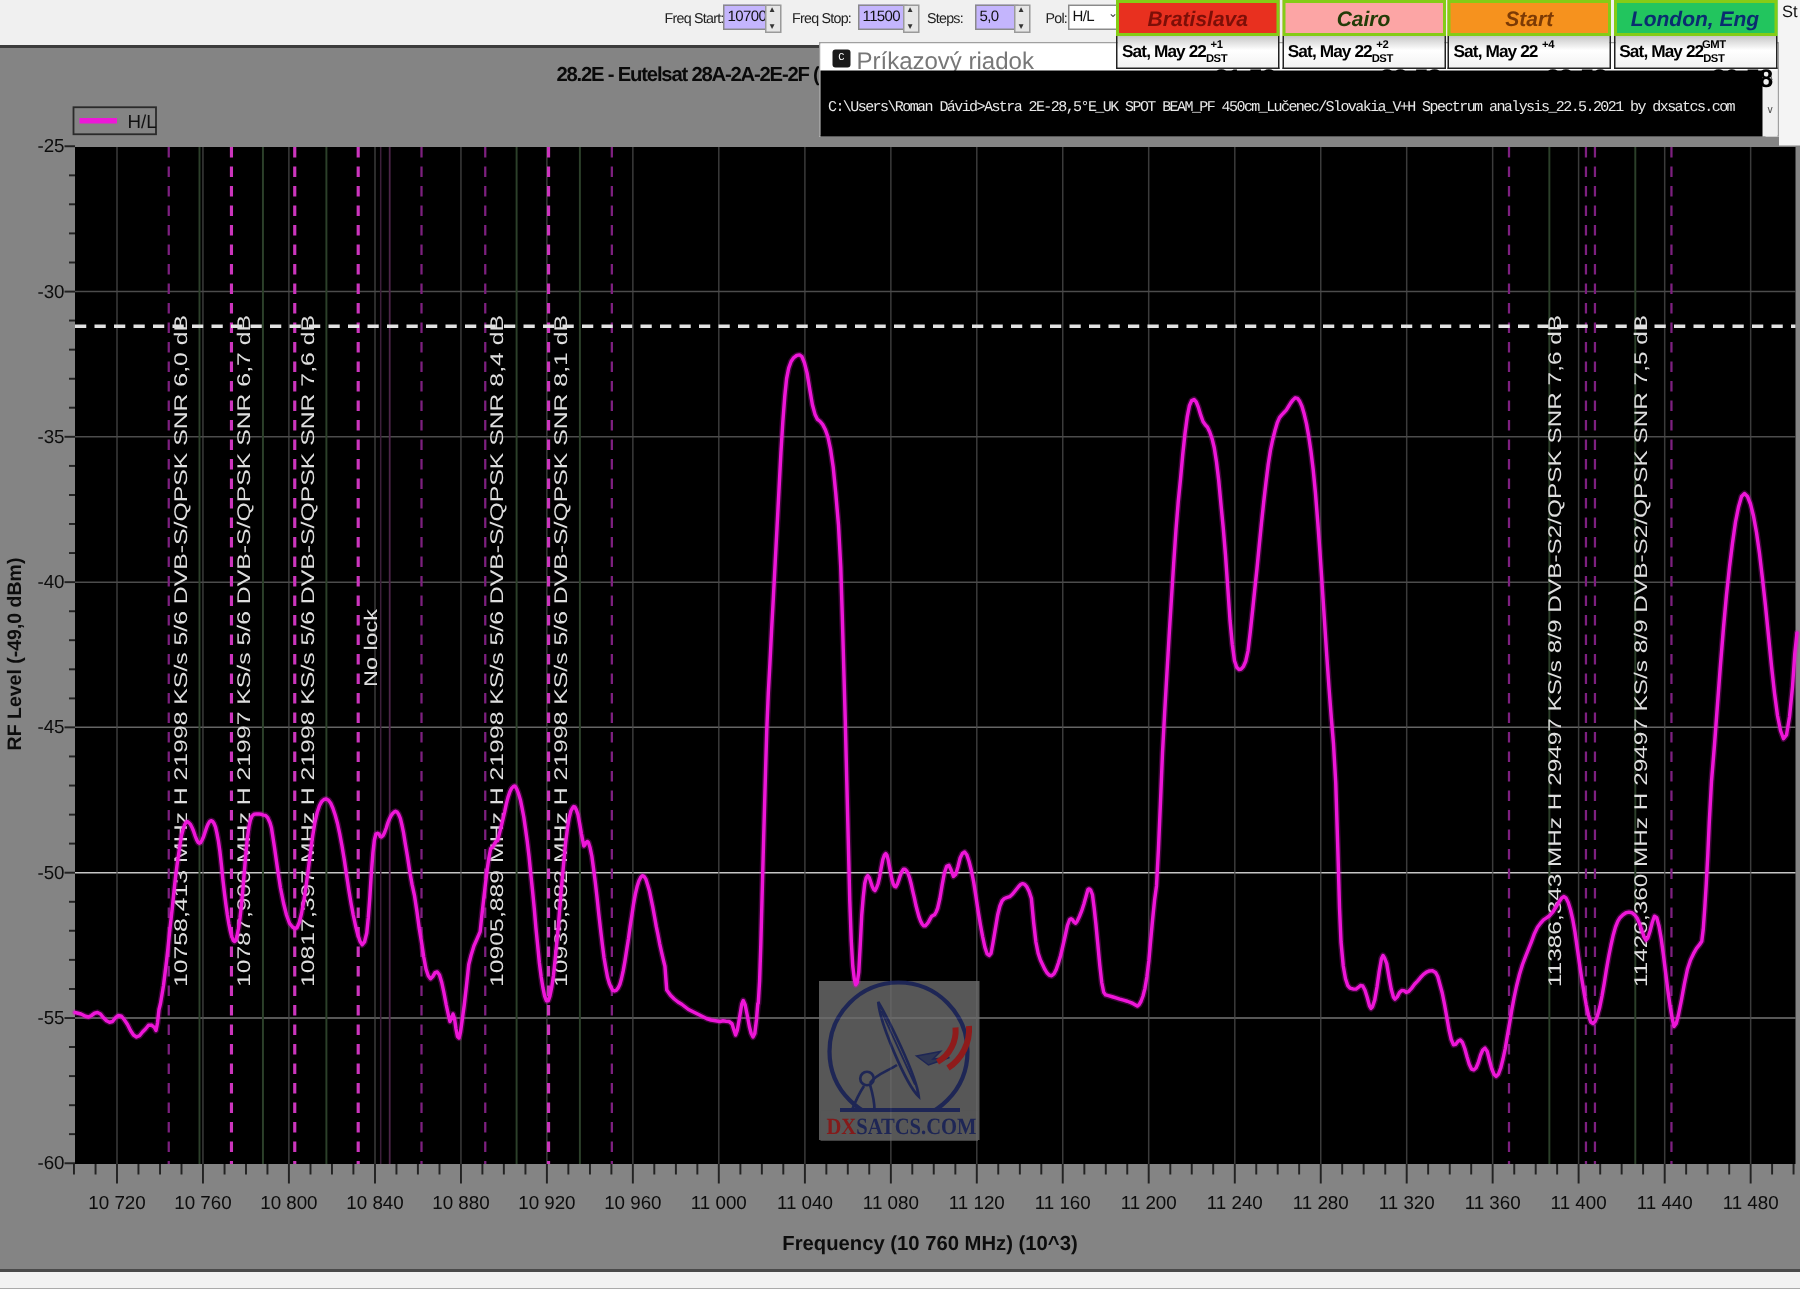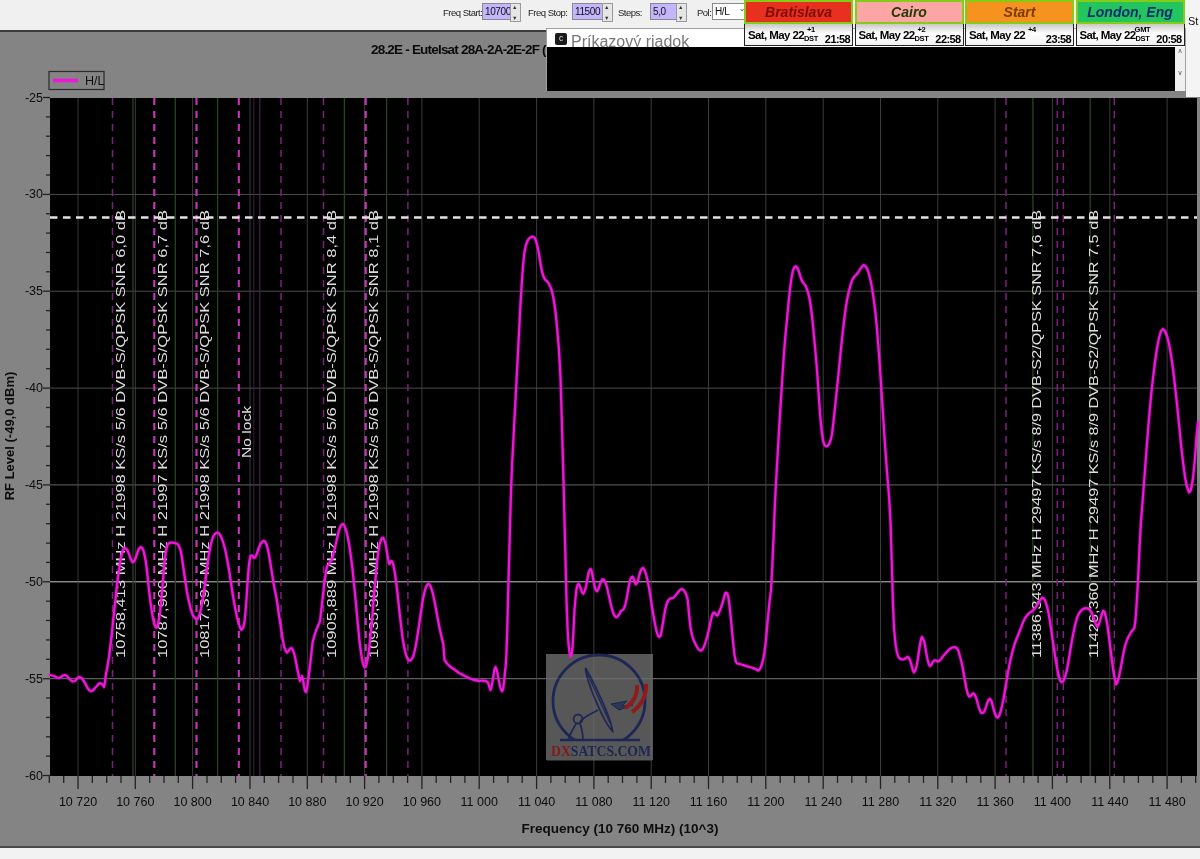--- a/index.html
+++ b/index.html
@@ -13,23 +13,23 @@
 .spin:before{content:"▲";position:absolute;top:0px;left:1px;font-size:5.5px;color:#333;}
 .spin:after{content:"▼";position:absolute;bottom:0px;left:1px;font-size:5.5px;color:#333;}
 #clocks{position:absolute;left:744px;top:0;z-index:12;}
 .clock{position:absolute;top:0;width:109px;}
 .chead{height:20px;border:2px solid #84cc16;text-align:center;font-size:14px;
   font-weight:bold;font-style:italic;line-height:20px;}
 .cdate{height:21px;border:1px solid #222;border-top:none;background:linear-gradient(#c8c8c8,#ffffff 45%,#f2f2f2);
   position:relative;color:#000;}
 .cday{position:absolute;left:3px;top:5px;font-size:11.5px;font-weight:bold;letter-spacing:-0.6px;}
 .coff{position:absolute;left:58px;top:2px;font-size:7.5px;font-weight:bold;width:16px;text-align:center;line-height:8.5px;letter-spacing:-0.3px;}
-.ctime{position:absolute;right:2px;top:9px;font-size:11px;font-weight:bold;letter-spacing:-0.6px;}
+.ctime{position:absolute;right:2px;top:19px;font-size:17px;font-weight:bold;letter-spacing:-0.6px;}
 #rightstrip{position:absolute;left:1186px;top:0;width:14px;height:97px;background:#f4f4f4;z-index:13;
-  font-size:11px;color:#111;padding:15px 0 0 2px;box-sizing:border-box;}
+  font-size:11px;color:#111;padding:2px 0 0 2px;box-sizing:border-box;}
 #console{position:absolute;left:546px;top:28px;width:640px;height:63px;z-index:9;
   background:#fff;border:1px solid #a0a0a0;box-sizing:border-box;}
 #ctitle{position:absolute;left:0;top:0;width:100%;height:18px;background:#fff;}
 #cicon{position:absolute;left:8px;top:4px;width:12px;height:12px;background:#1a1a1a;border-radius:2px;
   color:#fff;font-size:7px;line-height:12px;text-align:center;font-family:"Liberation Mono",monospace;}
 #ctext{position:absolute;left:24px;top:4px;font-size:16px;color:#777;}
 #cbody{position:absolute;left:0px;top:18px;width:630px;height:44px;background:#000;}
 #cmd{position:absolute;left:5px;top:38px;color:#e8e8e8;font-family:"Liberation Mono",monospace;
   font-size:10px;letter-spacing:-1.05px;white-space:nowrap;}
 #cscroll{position:absolute;right:0px;top:18px;width:10px;height:44px;background:#f0f0f0;
@@ -89,20 +89,21 @@
       </div>
   </div>
 </div>
 <div id="rightstrip">St</div>
 <div id="console">
   <div id="ctitle">
       <span id="cicon">C</span>
       <span id="ctext">Príkazový riadok</span>
     </div>
   <div id="cbody"></div>
+  <div id="cmd">C:\Users\Roman Dávid&gt;Astra 2E-28,5°E_UK SPOT BEAM_PF 450cm_Lučenec/Slovakia_V+H Spectrum analysis_22.5.2021 by dxsatcs.com</div>
   <div id="cscroll">∧<br><br><br>∨</div>
 </div>
 <div id="statusbar"></div>
 <svg width="1200" height="859" viewBox="0 0 1200 859">
 
   <rect x="50" y="98" width="1147" height="678" fill="#000000"></rect>
 <line x1="50" y1="678.7" x2="1197" y2="678.7" stroke="#8a8a8a" stroke-width="1" opacity="0.85"></line>
 <line x1="50" y1="581.8" x2="1197" y2="581.8" stroke="#c6c6c6" stroke-width="1"></line>
 <line x1="50" y1="484.9" x2="1197" y2="484.9" stroke="#777777" stroke-width="1" opacity="0.85"></line>
 <line x1="50" y1="388.1" x2="1197" y2="388.1" stroke="#5a5a5a" stroke-width="1" opacity="0.85"></line>

